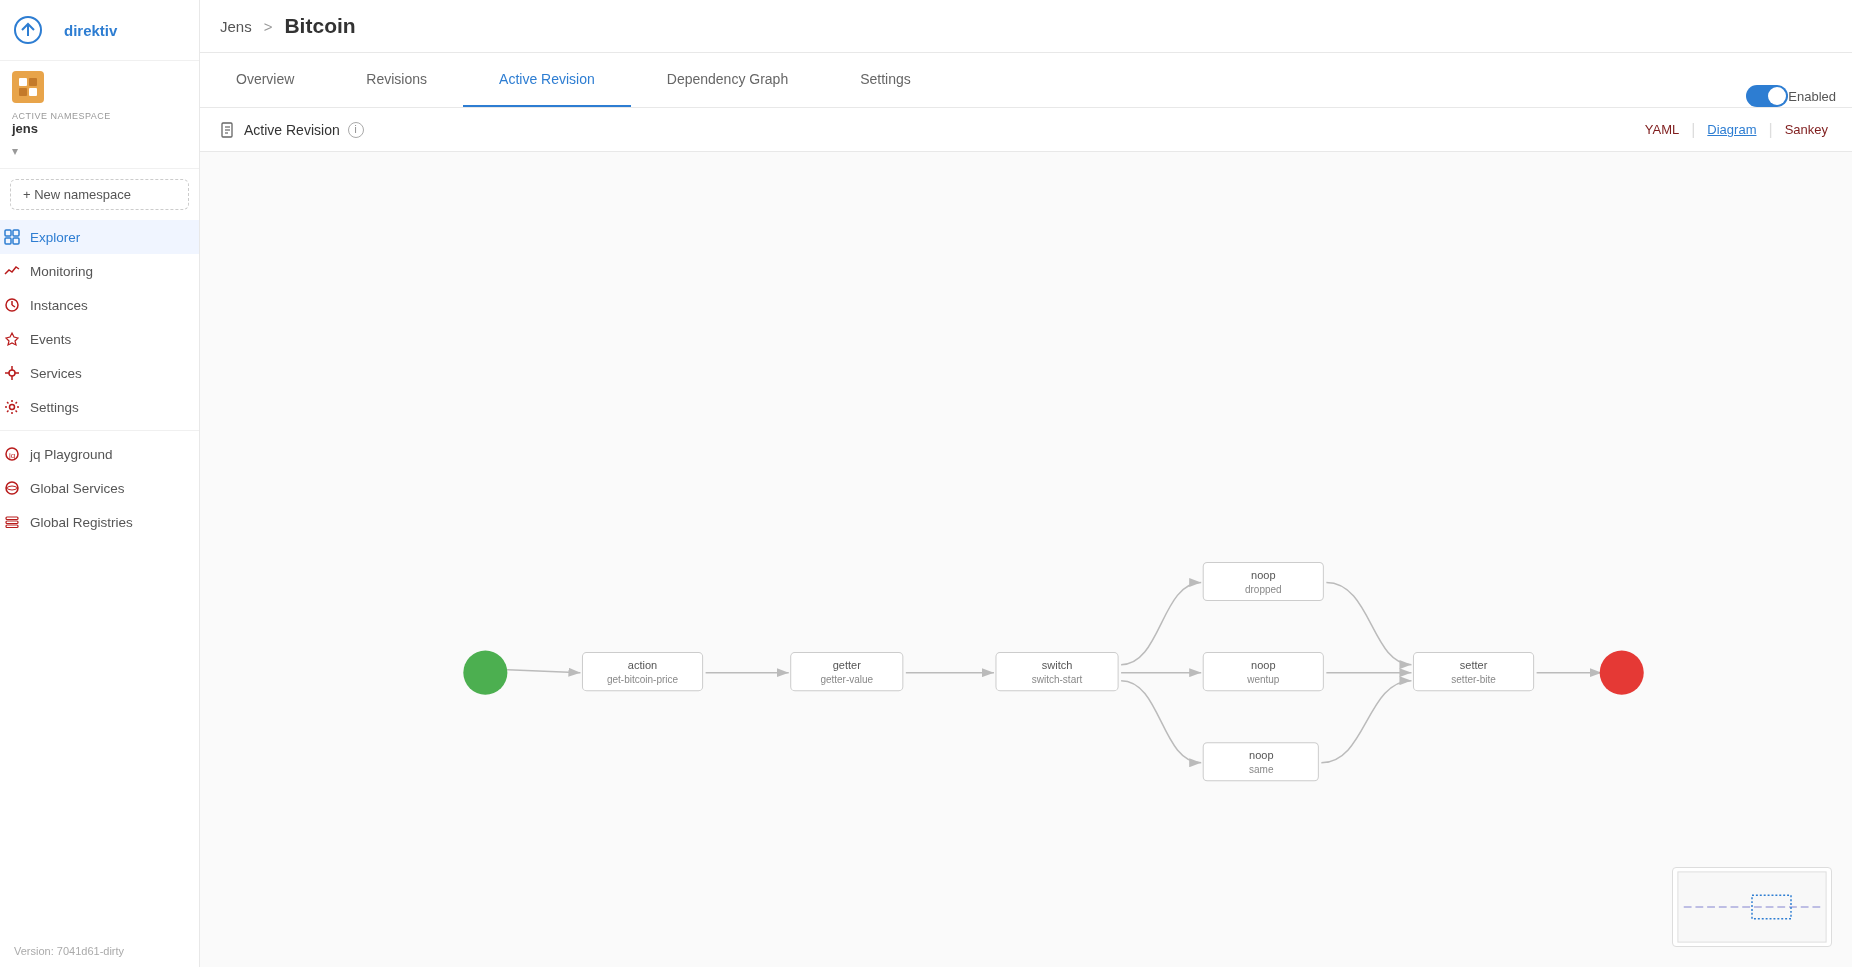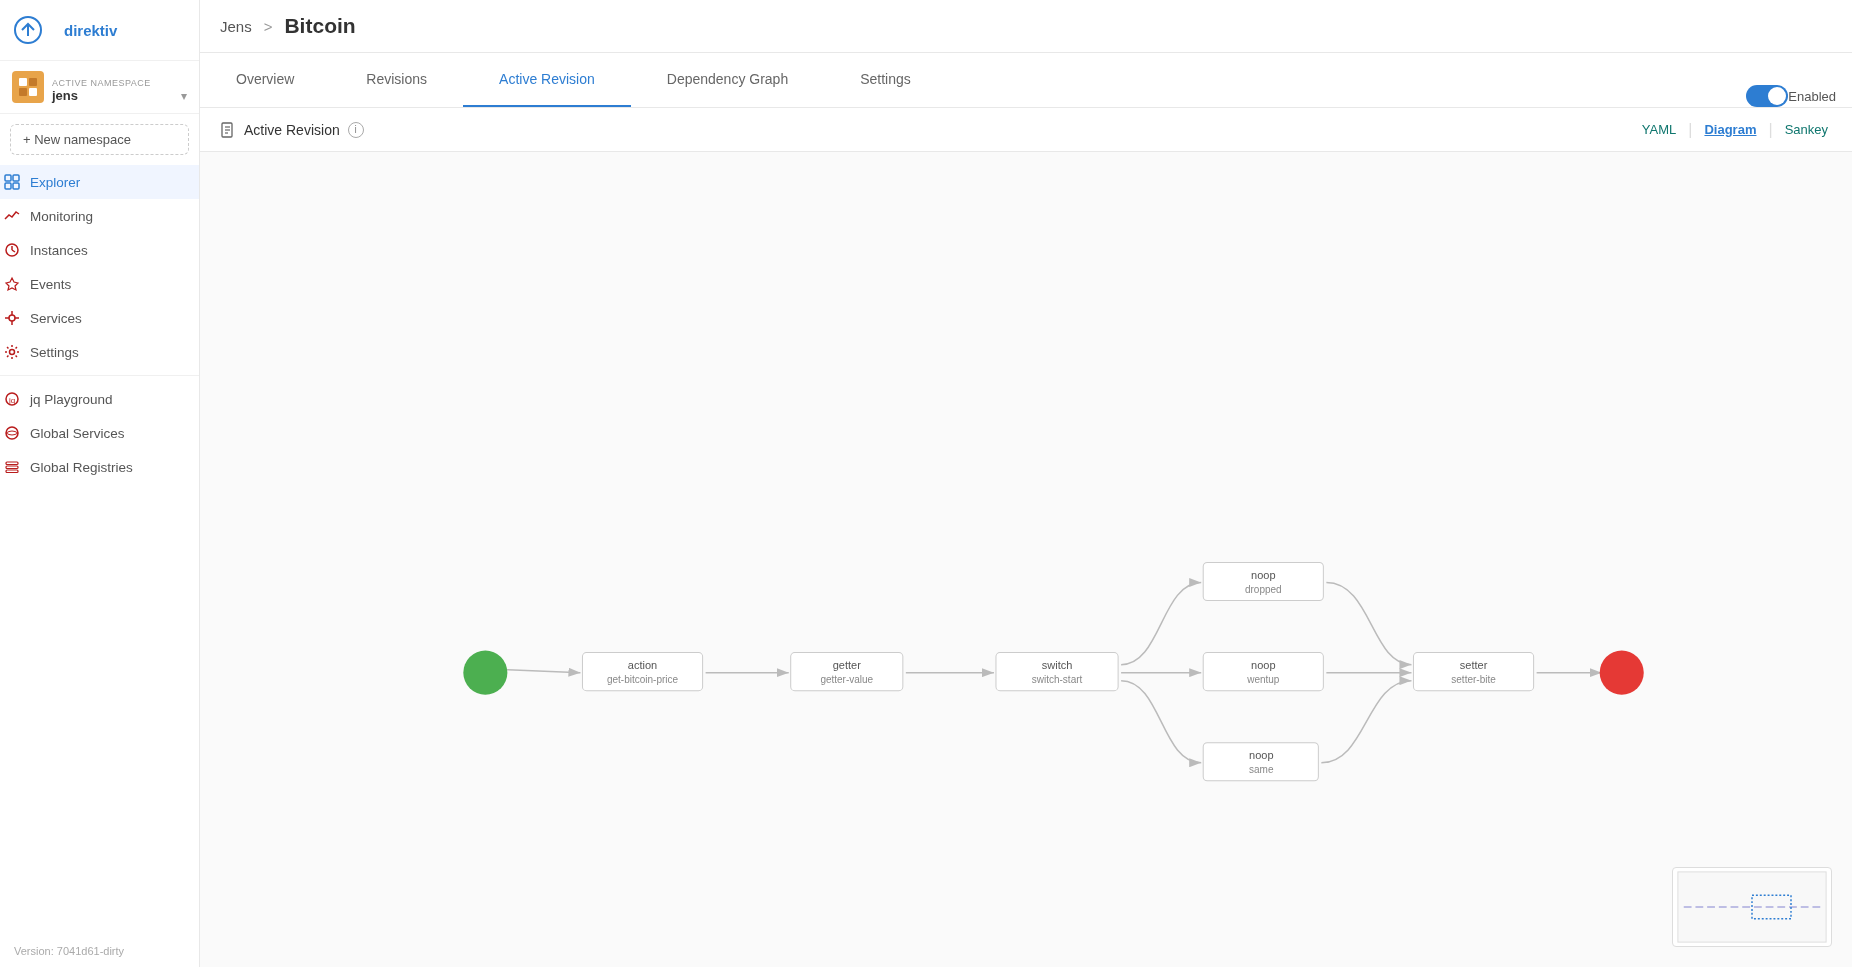--- a/index.html
+++ b/index.html
@@ -26,25 +26,26 @@
       width: 28px;
       height: 28px;
     }
     .logo-text {
       font-size: 15px;
       font-weight: 600;
       color: #2d7dd2;
     }
     .namespace-box {
       display: flex;
-      align-items: flex-end;
+      align-items: flex-start;
       padding: 10px 12px;
       border-bottom: 1px solid #f0f0f0;
       cursor: pointer;
       gap: 8px;
+      flex-direction: column;
     }
     .namespace-icon {
       width: 32px;
       height: 32px;
       background: #e8a44a;
       border-radius: 4px;
       display: flex;
       align-items: center;
       justify-content: center;
     }
@@ -206,26 +207,26 @@
       color: #888;
       cursor: pointer;
     }
     .view-switcher {
       display: flex;
       gap: 8px;
       align-items: center;
     }
     .view-btn {
       font-size: 13px;
-      color: #0f766e;
+      color: #7f1d1d;
       cursor: pointer;
       padding: 2px 4px;
       border-radius: 3px;
     }
-    .view-btn.active { color: #2d7dd2; font-weight: 700; text-decoration: underline; }
+    .view-btn.active { color: #2d7dd2; font-weight: 400; text-decoration: underline; }
     .view-sep { color: #ddd; }
 
     
     .diagram-area {
       flex: 1;
       position: relative;
       overflow: hidden;
       background: #fafafa;
     }
     .diagram-svg {

